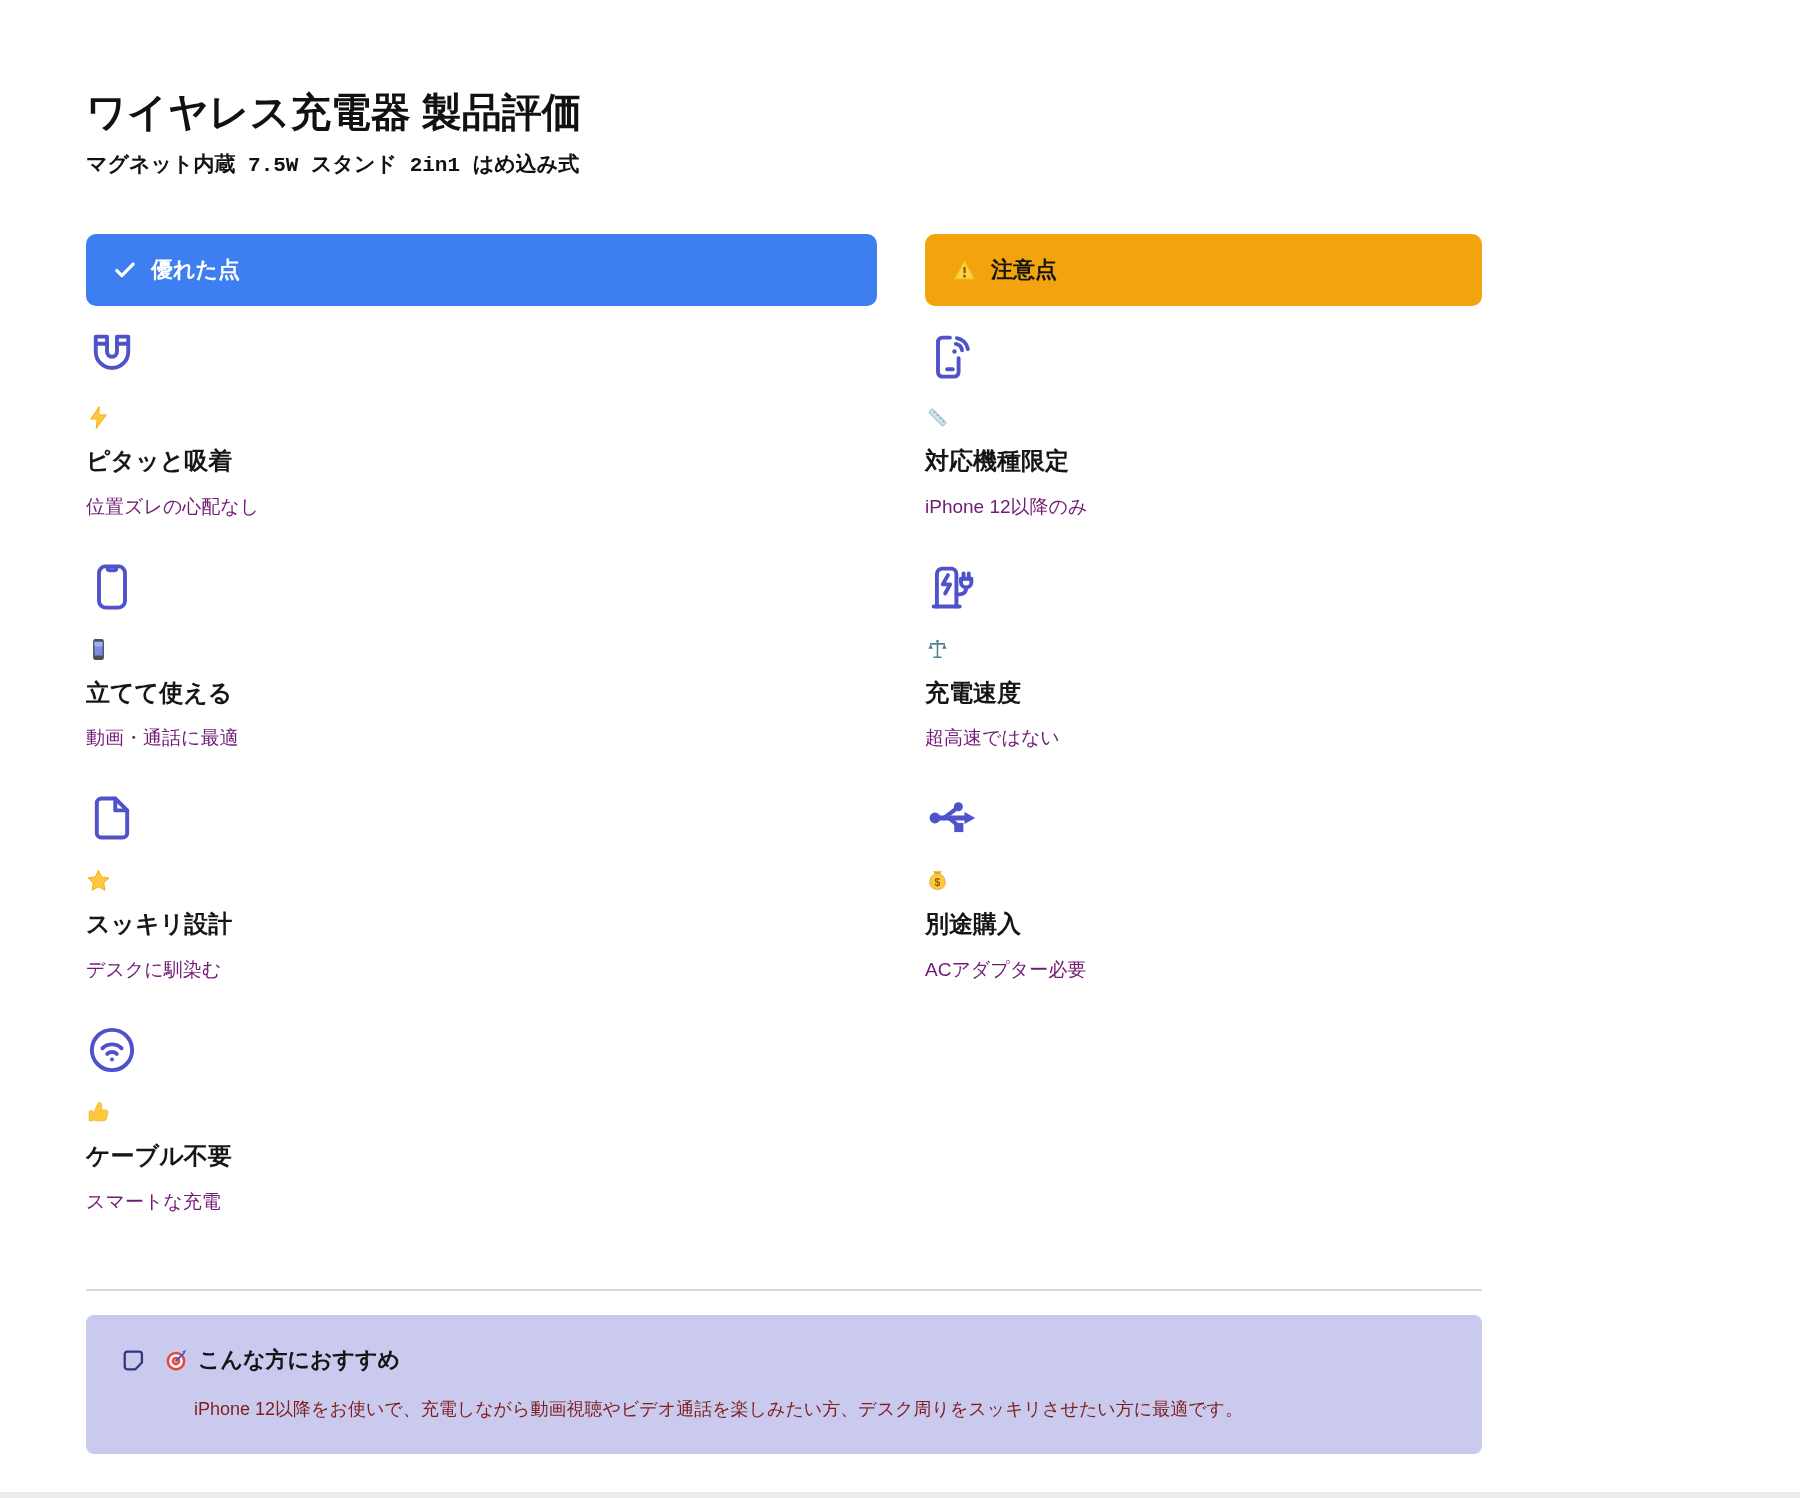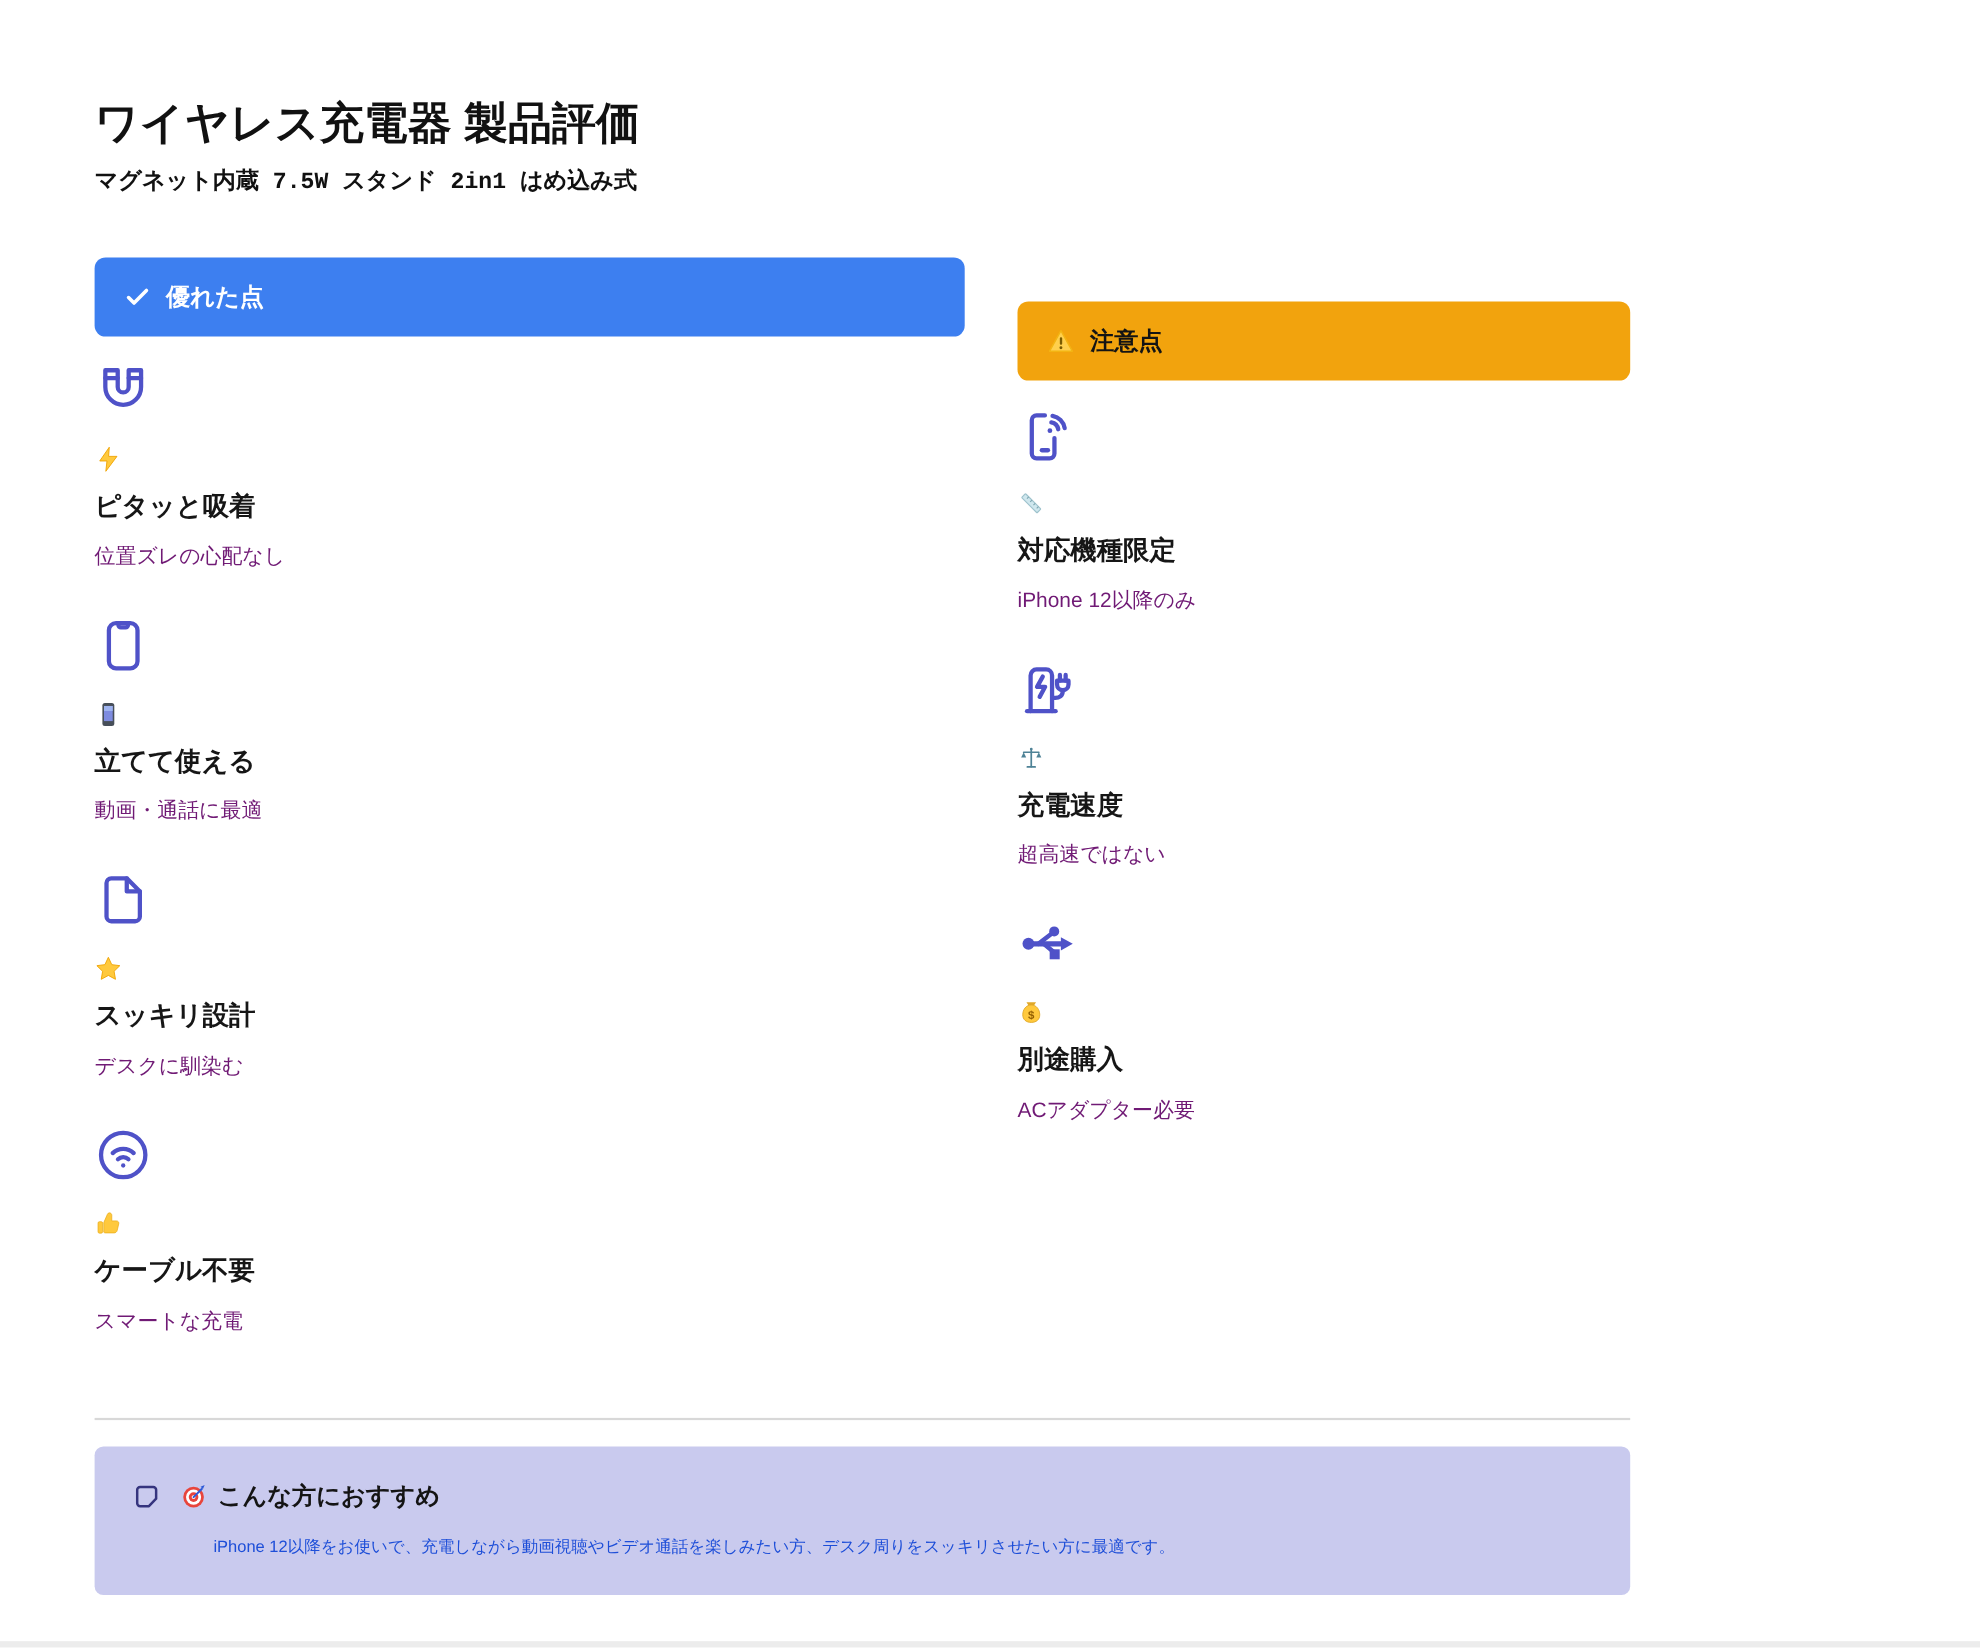--- a/index.html
+++ b/index.html
@@ -12,21 +12,21 @@
     overflow:hidden;
   }
   .content{position:absolute;left:86px;top:0;width:1396px;}
   h1.title{
     margin:0;padding-top:88px;
     font-size:40px;font-weight:700;line-height:1.2;color:#111;
   }
   .subtitle{margin-top:14px;font-size:21px;font-weight:700;color:#111;font-family:Liberation Mono, monospace;}
   .columns{display:flex;gap:48px;margin-top:56px;align-items:flex-start;}
   .col-left{width:791px;flex:none;}
-  .col-right{flex:1;min-width:0;margin-top:40px;}
+  .col-right{flex:1;min-width:0;}
   .col-header{
     height:72px;border-radius:10px;
     display:flex;align-items:center;gap:13px;
     padding:0 26px;box-sizing:border-box;
     font-size:22px;font-weight:700;
     margin-bottom:23px;
   }
   .col-header .hicon{display:flex;align-items:center;}
   .col-header .hicon svg{display:block;}
   .item{margin-bottom:42px;}
@@ -40,21 +40,21 @@
   .recommend-box{
     background:#c9caee;border-radius:8px;
     padding:30px 40px 32px 34px;
     box-sizing:border-box;
   }
   .rec-head{display:flex;align-items:center;gap:17px;}
   .rec-head .note-ic svg{width:27px;height:27px;display:block;}
   .rec-title-group{display:flex;align-items:center;gap:9px;}
   .rec-title-group .target-ic svg{width:25px;height:25px;display:block;}
   .rec-title{font-size:22px;font-weight:700;color:#141414;}
-  .rec-body{margin-top:22px;margin-left:74px;font-size:15px;color:#1d4ed8;line-height:1.35;}
+  .rec-body{margin-top:22px;margin-left:74px;font-size:18px;color:#7f1d1d;line-height:1.35;}
   .bottom-strip{position:absolute;left:0;bottom:0;width:100%;height:6px;background:#ececec;}
 </style>
 </head>
 <body>
 
 <div class="page">
   <div class="content">
 
     <h1 class="title">ワイヤレス充電器 製品評価</h1>
     <div class="subtitle">マグネット内蔵 7.5W スタンド 2in1 はめ込み式</div>

